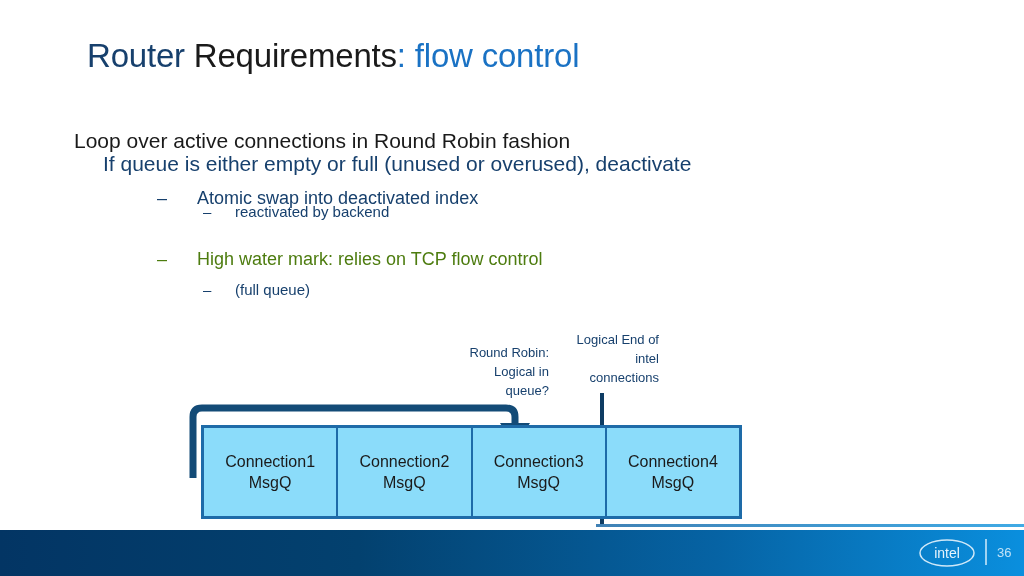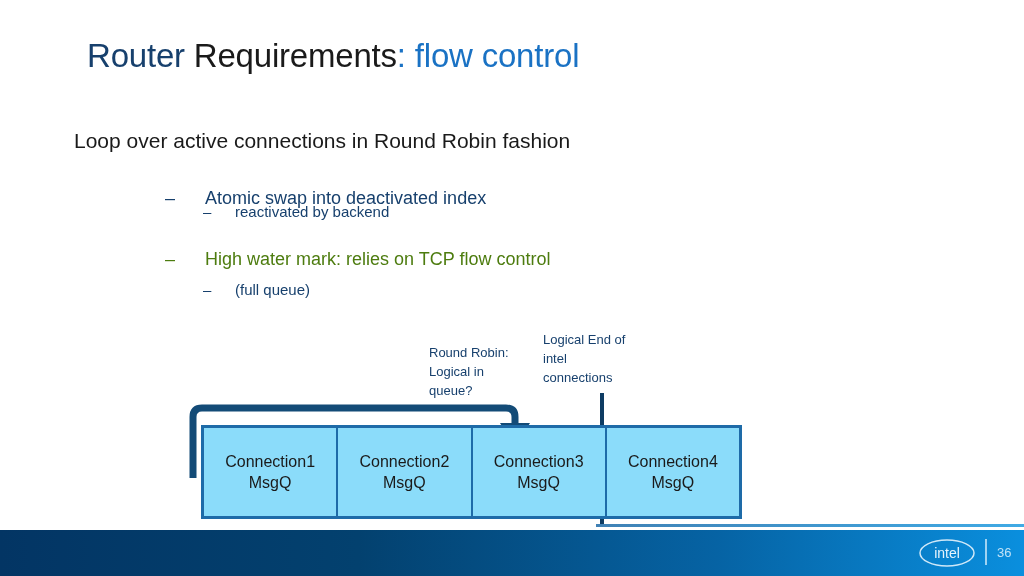--- a/index.html
+++ b/index.html
@@ -50,21 +50,20 @@
     line-height: 26px;
     color: #17406D;
     white-space: nowrap;
   }
   .lvl3 {
     position: absolute;
     left: 157px;
     font-size: 18px;
     line-height: 23px;
     white-space: nowrap;
-    margin-left: 8px;
   }
   .lvl4 {
     position: absolute;
     left: 203px;
     font-size: 15px;
     line-height: 20px;
     white-space: nowrap;
   }
   .c-navy { color: #17406D; }
   .c-blue { color: #4d7c0f; }
@@ -84,21 +83,21 @@
     top: 0;
     width: 1024px;
     height: 576px;
     pointer-events: none;
   }
   .dlabel {
     position: absolute;
     color: #17406D;
     font-size: 13px;
     line-height: 19px;
-    text-align: left;
+    text-align: right;
   }
   #label-rr { left: 429px; top: 343px; width: 120px; }
   #label-end { left: 543px; top: 330px; width: 116px; }
 
   #boxrow {
     position: absolute;
     left: 201px;
     top: 425px;
     width: 541px;
     height: 94px;
@@ -168,20 +167,21 @@
 <body>
 
 <div id="slide">
 
   <div id="title">
     <span class="t-navy">Router </span><span class="t-black">Requirements</span><span class="t-blue">: </span><span class="t-blue">flow control</span>
   </div>
 
   <div class="lvl1" style="top:104px;">Loop over active connections in Round Robin fashion</div>
 
+  <div class="lvl2" style="top:151px;">If queue is either empty or full (unused or overused), deactivate</div>
 
   <div class="lvl3 c-navy" style="top:187px;">
     <span class="dash3">–</span><span>Atomic swap into deactivated index</span>
   </div>
 
   <div class="lvl4 c-navy" style="top:202px;">
     <span class="dash4">–</span><span>reactivated by backend</span>
   </div>
 
   <div class="lvl3 c-blue" style="top:248px;">

